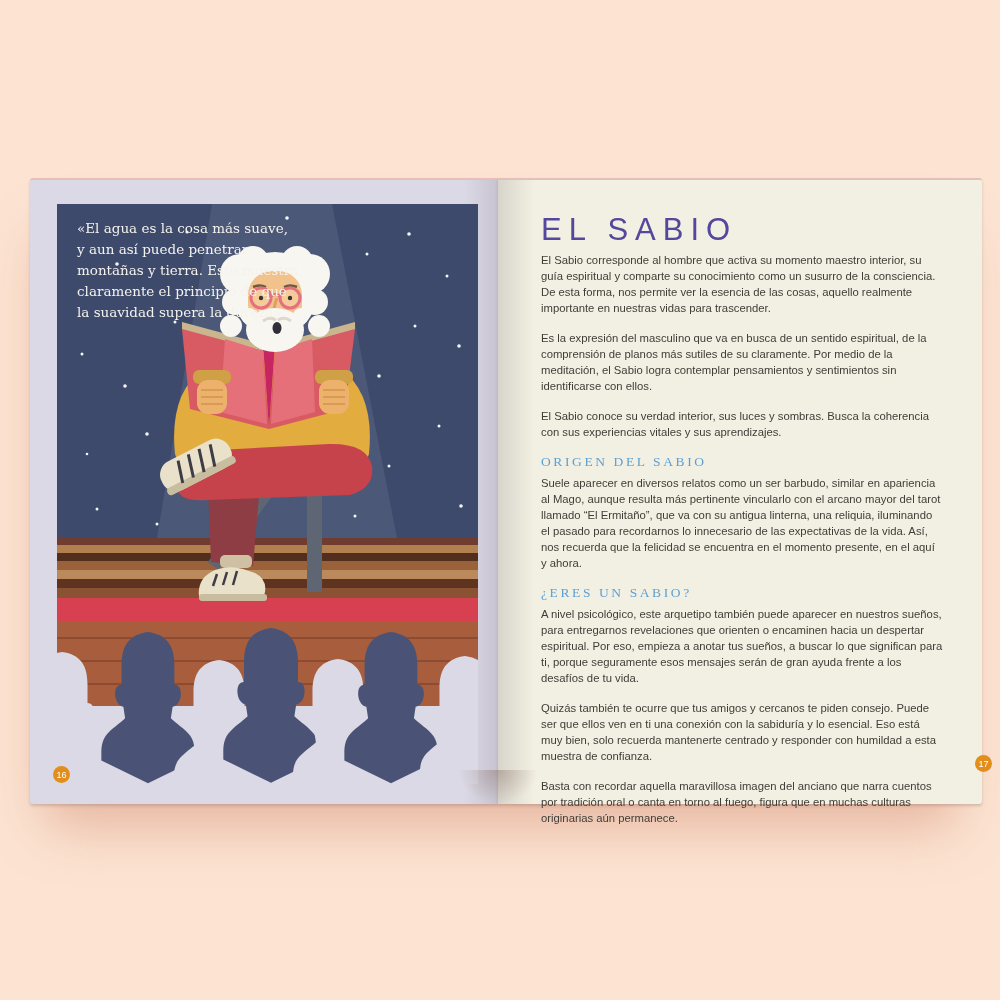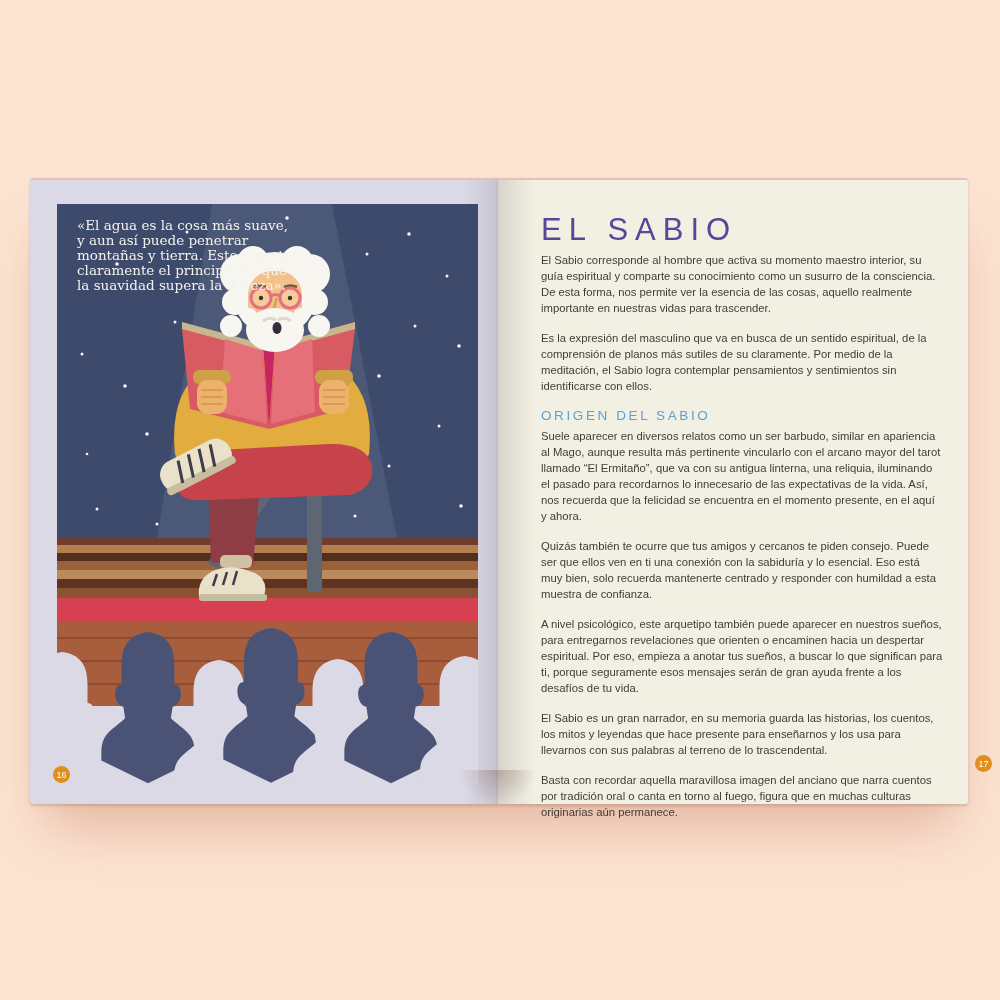--- a/index.html
+++ b/index.html
@@ -26,28 +26,29 @@
     background-image:linear-gradient(270deg, rgba(95,85,100,0.16) 0px, rgba(95,85,100,0.0) 34px);
     box-shadow:0 2px 3px rgba(120,80,70,0.25);
   }
   .page-right{
     left:498px;width:470px;
     background:#f2f0e2;
     border-top:2px solid #e6c0b8;
     border-radius:0 3px 3px 0;
     background-image:linear-gradient(90deg, rgba(95,85,100,0.18) 0px, rgba(95,85,100,0.0) 36px);
     box-shadow:0 2px 3px rgba(120,80,70,0.25);
+    padding-left:14px;
   }
   .illustration{
     position:absolute;left:27px;top:24px;display:block;
   }
   .quote-block{
     position:absolute;left:47px;top:38px;width:222px;
     font-family:"DejaVu Serif",serif;
-    font-size:13.5px;line-height:15px;
+    font-size:13.5px;line-height:21px;
     color:#f4f2ec;
   }
   .quote-author{margin-top:2px;}
   .page-badge{
     position:absolute;width:17px;height:17px;border-radius:50%;
     background:#e28e1c;color:#ffffff;
     font-size:9px;font-weight:normal;
     display:flex;align-items:center;justify-content:center;
   }
   .badge-left{left:23px;top:586px;}
@@ -65,21 +66,21 @@
     font-family:"DejaVu Serif",serif;
     font-size:18.5px;letter-spacing:0.4px;
     color:#4d82be;margin:0 0 16px 0;line-height:1.15;
   }
   .rp-body p{
     font-size:11.3px;line-height:16px;margin:0 0 14px 0;
     color:#3f3d38;text-align:left;
   }
   .rp-heading{
     font-size:13.5px;letter-spacing:2.6px;font-weight:normal;
-    color:#5ea0d4;margin:0 0 5px 0;
+    color:#5ea0d4;margin:0 0 5px 0;font-family:Liberation Serif, serif;
   }
   .spine-bottom-shade{
     position:absolute;left:458px;top:770px;width:80px;height:34px;
     background:radial-gradient(ellipse at 50% 0%, rgba(120,90,80,0.35), rgba(120,90,80,0) 70%);
   }
 </style>
 </head>
 <body>
 
 <div class="book-shadow"></div>
@@ -228,27 +229,28 @@
   <div class="page-badge badge-left">16</div>
 </div>
 
 <div class="page page-right">
   <div class="rp-content">
     <h1 class="rp-title">EL SABIO</h1>
 
     <div class="rp-body">
       <p>El Sabio corresponde al hombre que activa su momento maestro interior, su guía espiritual y comparte su conocimiento como un susurro de la consciencia. De esta forma, nos permite ver la esencia de las cosas, aquello realmente importante en nuestras vidas para trascender.</p>
       <p>Es la expresión del masculino que va en busca de un sentido espiritual, de la comprensión de planos más sutiles de su claramente. Por medio de la meditación, el Sabio logra contemplar pensamientos y sentimientos sin identificarse con ellos.</p>
+      <p>El Sabio conoce su verdad interior, sus luces y sombras. Busca la coherencia con sus experiencias vitales y sus aprendizajes.</p>
 
       <h3 class="rp-heading">ORIGEN DEL SABIO</h3>
       <p>Suele aparecer en diversos relatos como un ser barbudo, similar en apariencia al Mago, aunque resulta más pertinente vincularlo con el arcano mayor del tarot llamado “El Ermitaño”, que va con su antigua linterna, una reliquia, iluminando el pasado para recordarnos lo innecesario de las expectativas de la vida. Así, nos recuerda que la felicidad se encuentra en el momento presente, en el aquí y ahora.</p>
 
+      <h3 class="rp-heading">¿ERES UN SABIO?</h3>
+      <p>A nivel psicológico, este arquetipo también puede aparecer en nuestros sueños, para entregarnos revelaciones que orienten o encaminen hacia un despertar espiritual. Por eso, empieza a anotar tus sueños, a buscar lo que significan para ti, porque seguramente esos mensajes serán de gran ayuda frente a los desafíos de tu vida.</p>
       <p>Quizás también te ocurre que tus amigos y cercanos te piden consejo. Puede ser que ellos ven en ti una conexión con la sabiduría y lo esencial. Eso está muy bien, solo recuerda mantenerte centrado y responder con humildad a esta muestra de confianza.</p>
-      <p>A nivel psicológico, este arquetipo también puede aparecer en nuestros sueños, para entregarnos revelaciones que orienten o encaminen hacia un despertar espiritual. Por eso, empieza a anotar tus sueños, a buscar lo que significan para ti, porque seguramente esos mensajes serán de gran ayuda frente a los desafíos de tu vida.</p>
-      <p>El Sabio es un gran narrador, en su memoria guarda las historias, los cuentos, los mitos y leyendas que hace presente para enseñarnos y los usa para llevarnos con sus palabras al terreno de lo trascendental.</p>
       <p>Basta con recordar aquella maravillosa imagen del anciano que narra cuentos por tradición oral o canta en torno al fuego, figura que en muchas culturas originarias aún permanece.</p>
     </div>
   </div>
 
   <div class="page-badge badge-right">17</div>
 </div>
 
 <div class="spine-bottom-shade"></div>
 
 </body></html>

